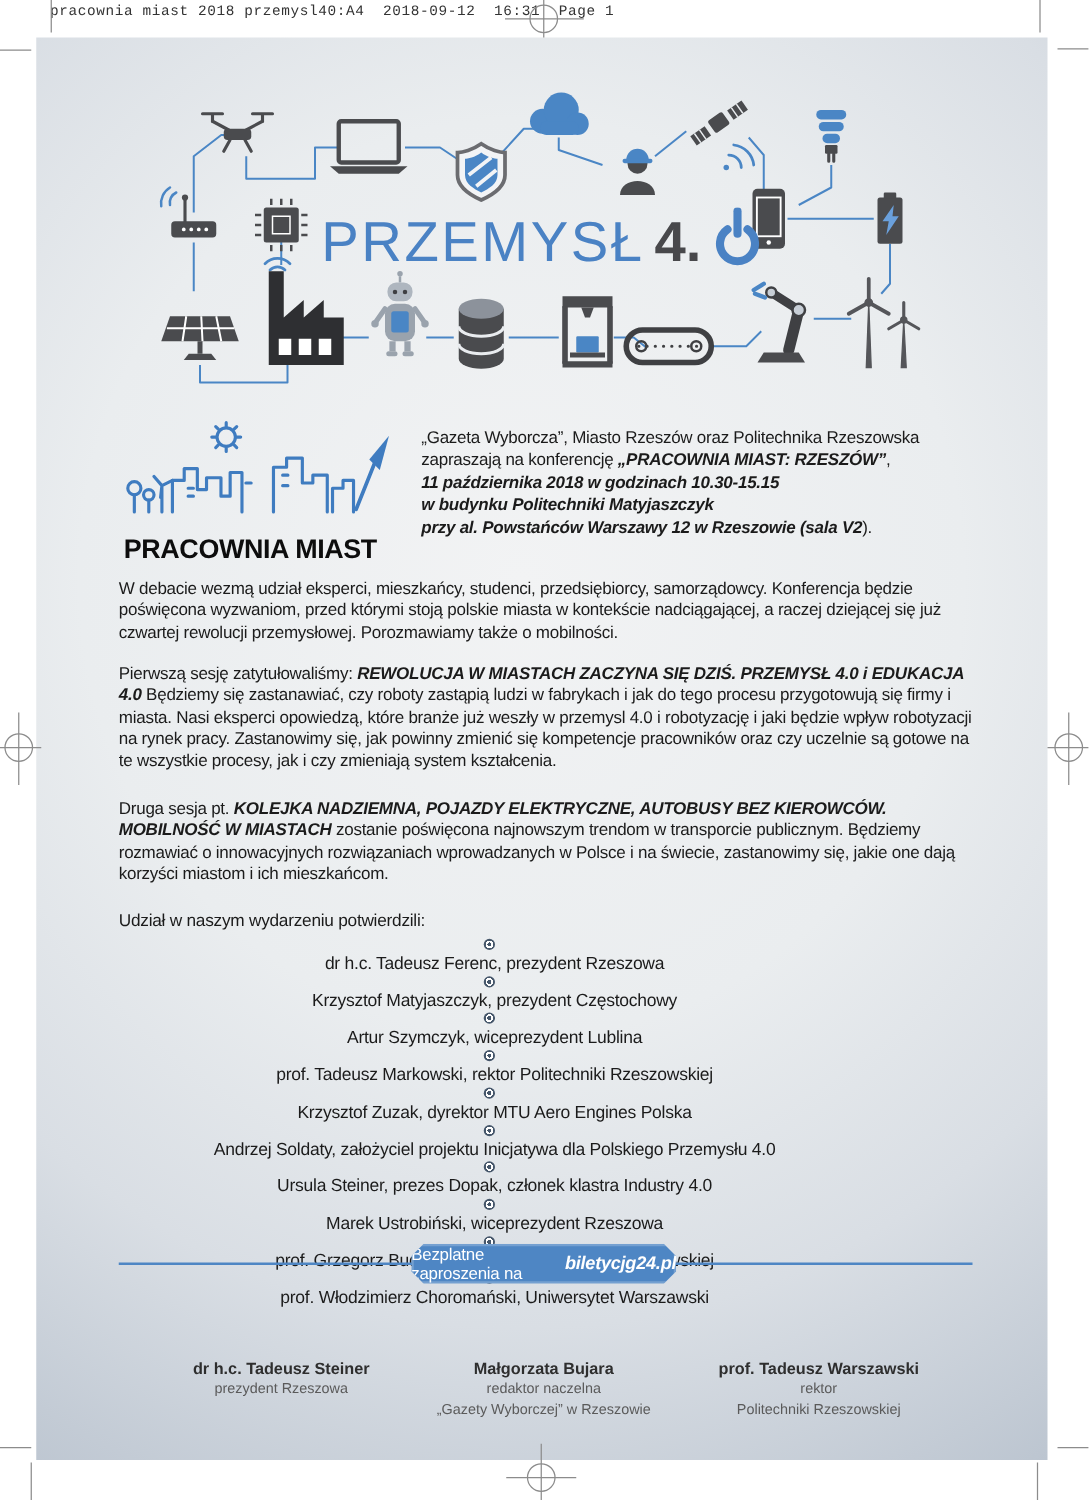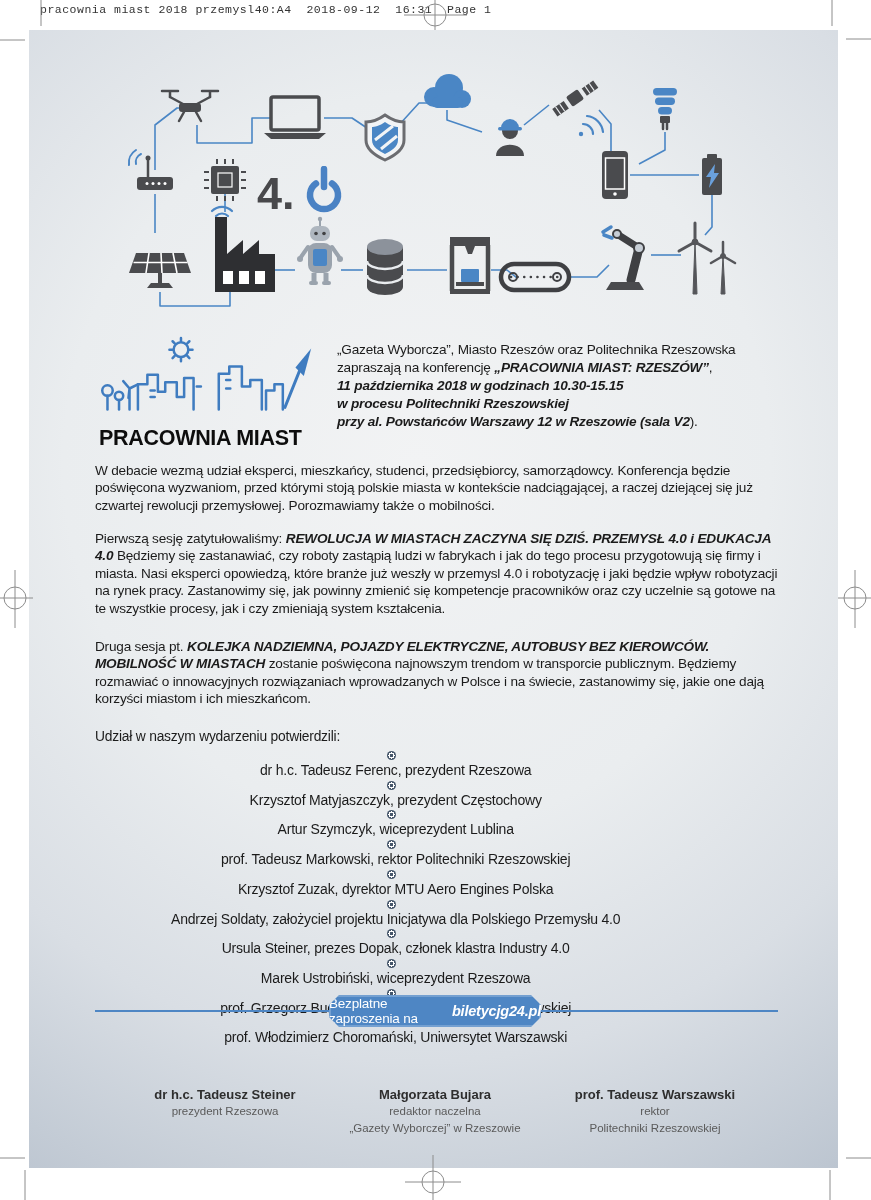--- a/index.html
+++ b/index.html
@@ -263,20 +263,21 @@
       <circle class="wt" cx="-10" cy="-10" r="3"></circle>
       <path class="wt" d="M16,42 L18,4 L20,42 Z"></path>
       <g stroke="#55565a" stroke-width="2.5" stroke-linecap="round">
         <path d="M18,4 V-10 M18,4 L6,11 M18,4 L30,11"></path>
       </g>
       <circle class="wt" cx="18" cy="4" r="2.5"></circle>
     </g>
   </svg>
 
   <div class="title-wrap">
+    <span class="title-word">PRZEMYSŁ</span>
       <span class="title-num">4.</span>
     <svg class="power" width="42" height="50" viewBox="0 0 40 50">
       <g stroke="#4a82c4" stroke-width="6.5" stroke-linecap="round" fill="none">
         <path d="M20,3 V21"></path>
         <path d="M28,17.5 A14,14 0 1 1 12,17.5"></path>
       </g>
     </svg>
   </div>
 
   <div class="pm-logo">
@@ -297,21 +298,21 @@
       </g>
       <polygon points="186,30 201,12 194,38" fill="#3f7cc0"></polygon>
     </svg>
     <div class="pm-word">PRACOWNIA MIAST</div>
   </div>
 
   <div class="invite">
     <div>„Gazeta Wyborcza”, Miasto Rzeszów oraz Politechnika Rzeszowska</div>
     <div><span>zapraszają na konferencję </span><span class="b">„PRACOWNIA MIAST: RZESZÓW”</span><span>,</span></div>
     <div class="b">11 października 2018 w godzinach 10.30-15.15</div>
-    <div class="b">w procesu Politechniki Rzeszowskiej</div>
+    <div class="b">w budynku Politechniki Matyjaszczyk</div>
     <div><span class="b">przy al. Powstańców Warszawy 12 w Rzeszowie (sala V2</span><span>).</span></div>
   </div>
 
   <p class="para p1">W debacie wezmą udział eksperci, mieszkańcy, studenci, przedsiębiorcy, samorządowcy. Konferencja będzie poświęcona wyzwaniom, przed którymi stoją polskie miasta w kontekście nadciągającej, a raczej dziejącej się już czwartej rewolucji przemysłowej. Porozmawiamy także o mobilności.</p>
   <p class="para p2"><span>Pierwszą sesję zatytułowaliśmy: </span><span class="b">REWOLUCJA W MIASTACH ZACZYNA SIĘ DZIŚ. PRZEMYSŁ 4.0 i EDUKACJA 4.0</span><span> Będziemy się zastanawiać, czy roboty zastąpią ludzi w fabrykach i jak do tego procesu przygotowują się firmy i miasta. Nasi eksperci opowiedzą, które branże już weszły w przemysl 4.0 i robotyzację i jaki będzie wpływ robotyzacji na rynek pracy. Zastanowimy się, jak powinny zmienić się kompetencje pracowników oraz czy uczelnie są gotowe na te wszystkie procesy, jak i czy zmieniają system kształcenia.</span></p>
   <p class="para p3"><span>Druga sesja pt. </span><span class="b">KOLEJKA NADZIEMNA, POJAZDY ELEKTRYCZNE, AUTOBUSY BEZ KIEROWCÓW. MOBILNOŚĆ W MIASTACH</span><span> zostanie poświęcona najnowszym trendom w transporcie publicznym. Będziemy rozmawiać o innowacyjnych rozwiązaniach wprowadzanych w Polsce i na świecie, zastanowimy się, jakie one dają korzyści miastom i ich mieszkańcom.</span></p>
 
   <div class="intro">Udział w naszym wydarzeniu potwierdzili:</div>
   <ul class="plist">
     <li>

